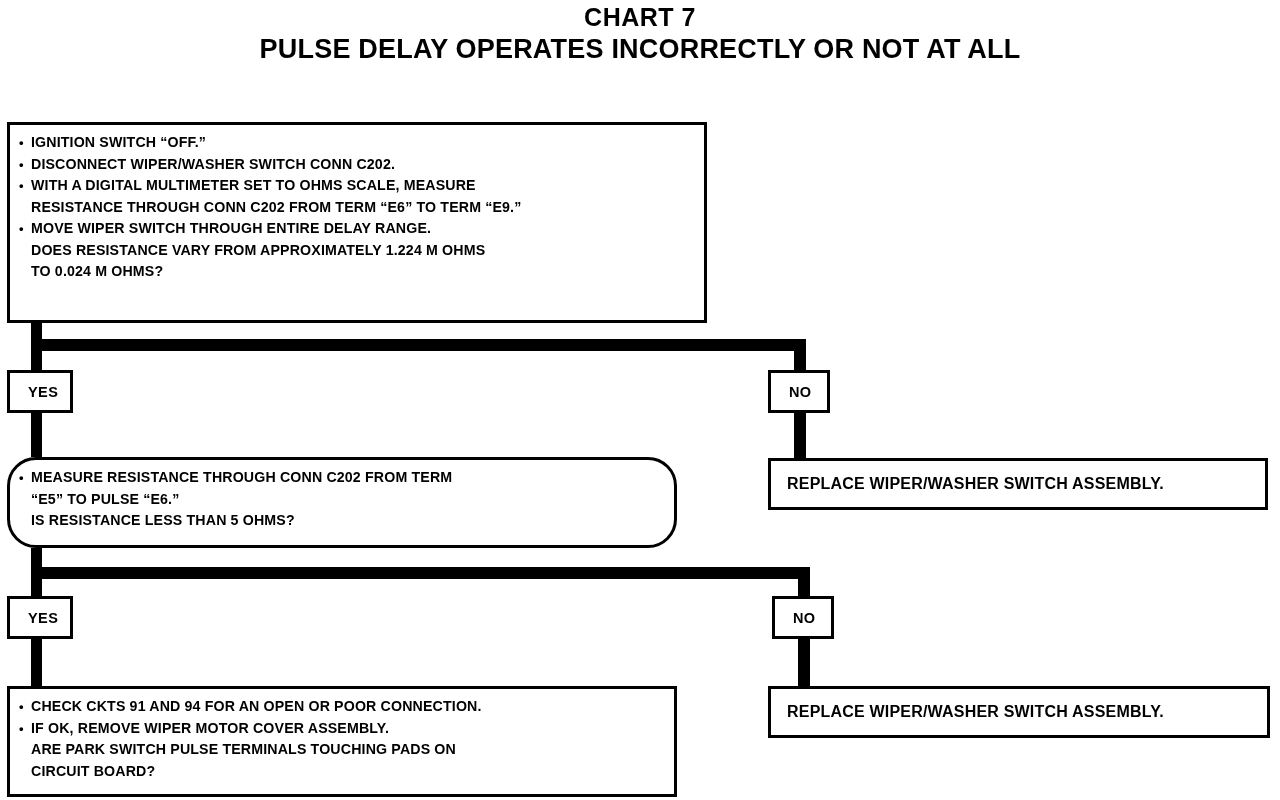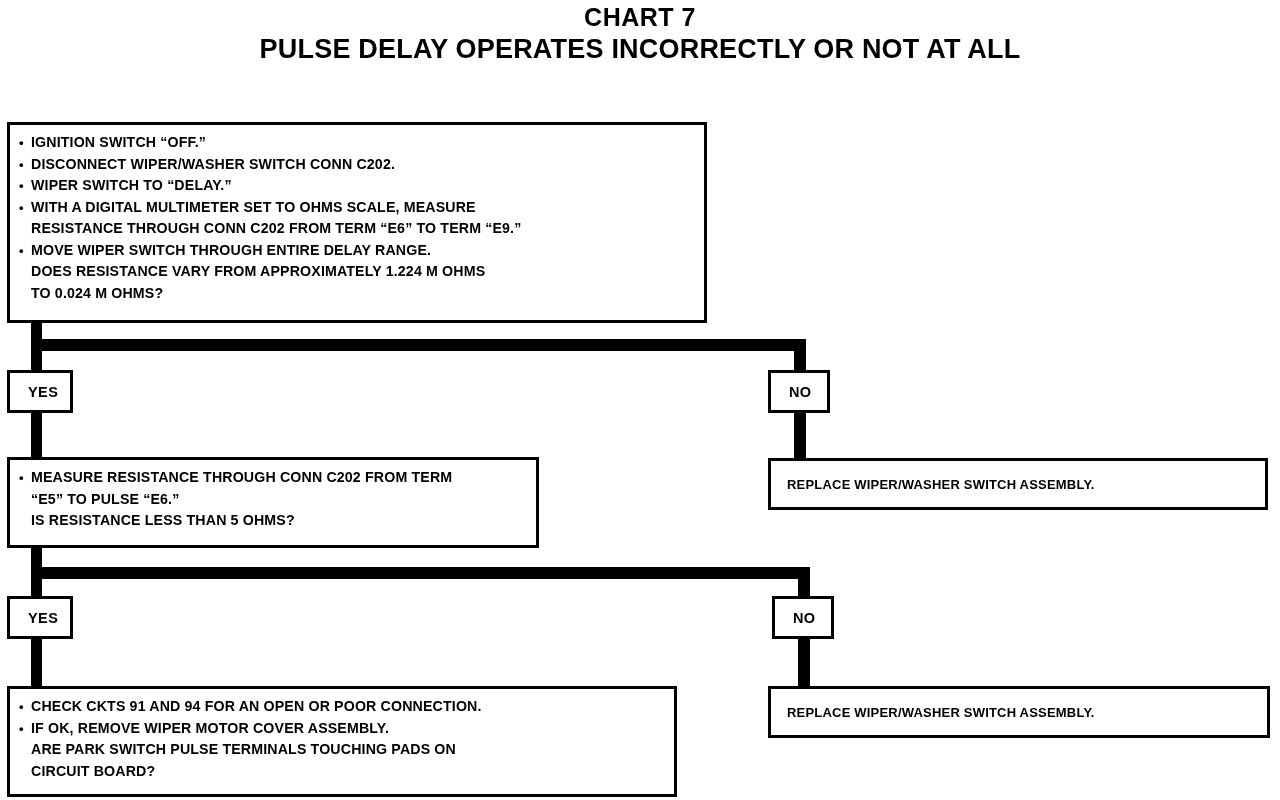--- a/index.html
+++ b/index.html
@@ -90,21 +90,21 @@
     padding-left: 18px;
     color: #000;
   }
 
   
   .result-text {
     position: absolute;
     left: 16px;
     top: 50%;
     transform: translateY(-50%);
-    font-size: 13px;
+    font-size: 16px;
     font-weight: bold;
     letter-spacing: 0.2px;
     white-space: pre;
     color: #000;
   }
 
   
   .conn {
     position: absolute;
     background: #000;
@@ -120,24 +120,20 @@
 
 <div class="flow-box" id="box-step1" style="left:7px; top:122px; width:700px; height:201px;padding-left:14px;">
   <div class="bullet-list">
     <div class="bullet-row">
       <span class="bullet-dot"></span>
       <span class="bullet-body box-text">IGNITION SWITCH “OFF.”</span>
     </div>
     <div class="bullet-row">
       <span class="bullet-dot"></span>
       <span class="bullet-body box-text">DISCONNECT WIPER/WASHER SWITCH CONN C202.</span>
-    </div>
-    <div class="bullet-row">
-      <span class="bullet-dot"></span>
-      <span class="bullet-body box-text">WIPER SWITCH TO “DELAY.”</span>
     </div>
     <div class="bullet-row">
       <span class="bullet-dot"></span>
       <span class="bullet-body box-text">WITH A DIGITAL MULTIMETER SET TO OHMS SCALE, MEASURE</span>
     </div>
     <div class="bullet-row">
       <span class="bullet-dot blank"></span>
       <span class="bullet-body box-text">RESISTANCE THROUGH CONN C202 FROM TERM “E6” TO TERM “E9.”</span>
     </div>
     <div class="bullet-row">
@@ -164,21 +160,21 @@
   <span class="tag-label">YES</span>
 </div>
 
 <div class="tag-box" id="tag-no-1" style="left:768px; top:370px; width:62px; height:43px;">
   <span class="tag-label">NO</span>
 </div>
 
 <div class="conn" style="left:31px; top:413px; width:11px; height:44px;"></div>
 <div class="conn" style="left:794px; top:413px; width:12px; height:45px;"></div>
 
-<div class="flow-box" id="box-step2" style="left:7px; top:457px; width:532px; height:91px;">
+<div class="flow-box" id="box-step2" style="left:7px; top:457px; width:670px; height:91px;border-radius:29px;">
   <div class="bullet-list">
     <div class="bullet-row">
       <span class="bullet-dot"></span>
       <span class="bullet-body box-text">MEASURE RESISTANCE THROUGH CONN C202 FROM TERM</span>
     </div>
     <div class="bullet-row">
       <span class="bullet-dot blank"></span>
       <span class="bullet-body box-text">“E5” TO PULSE “E6.”</span>
     </div>
     <div class="bullet-row">

